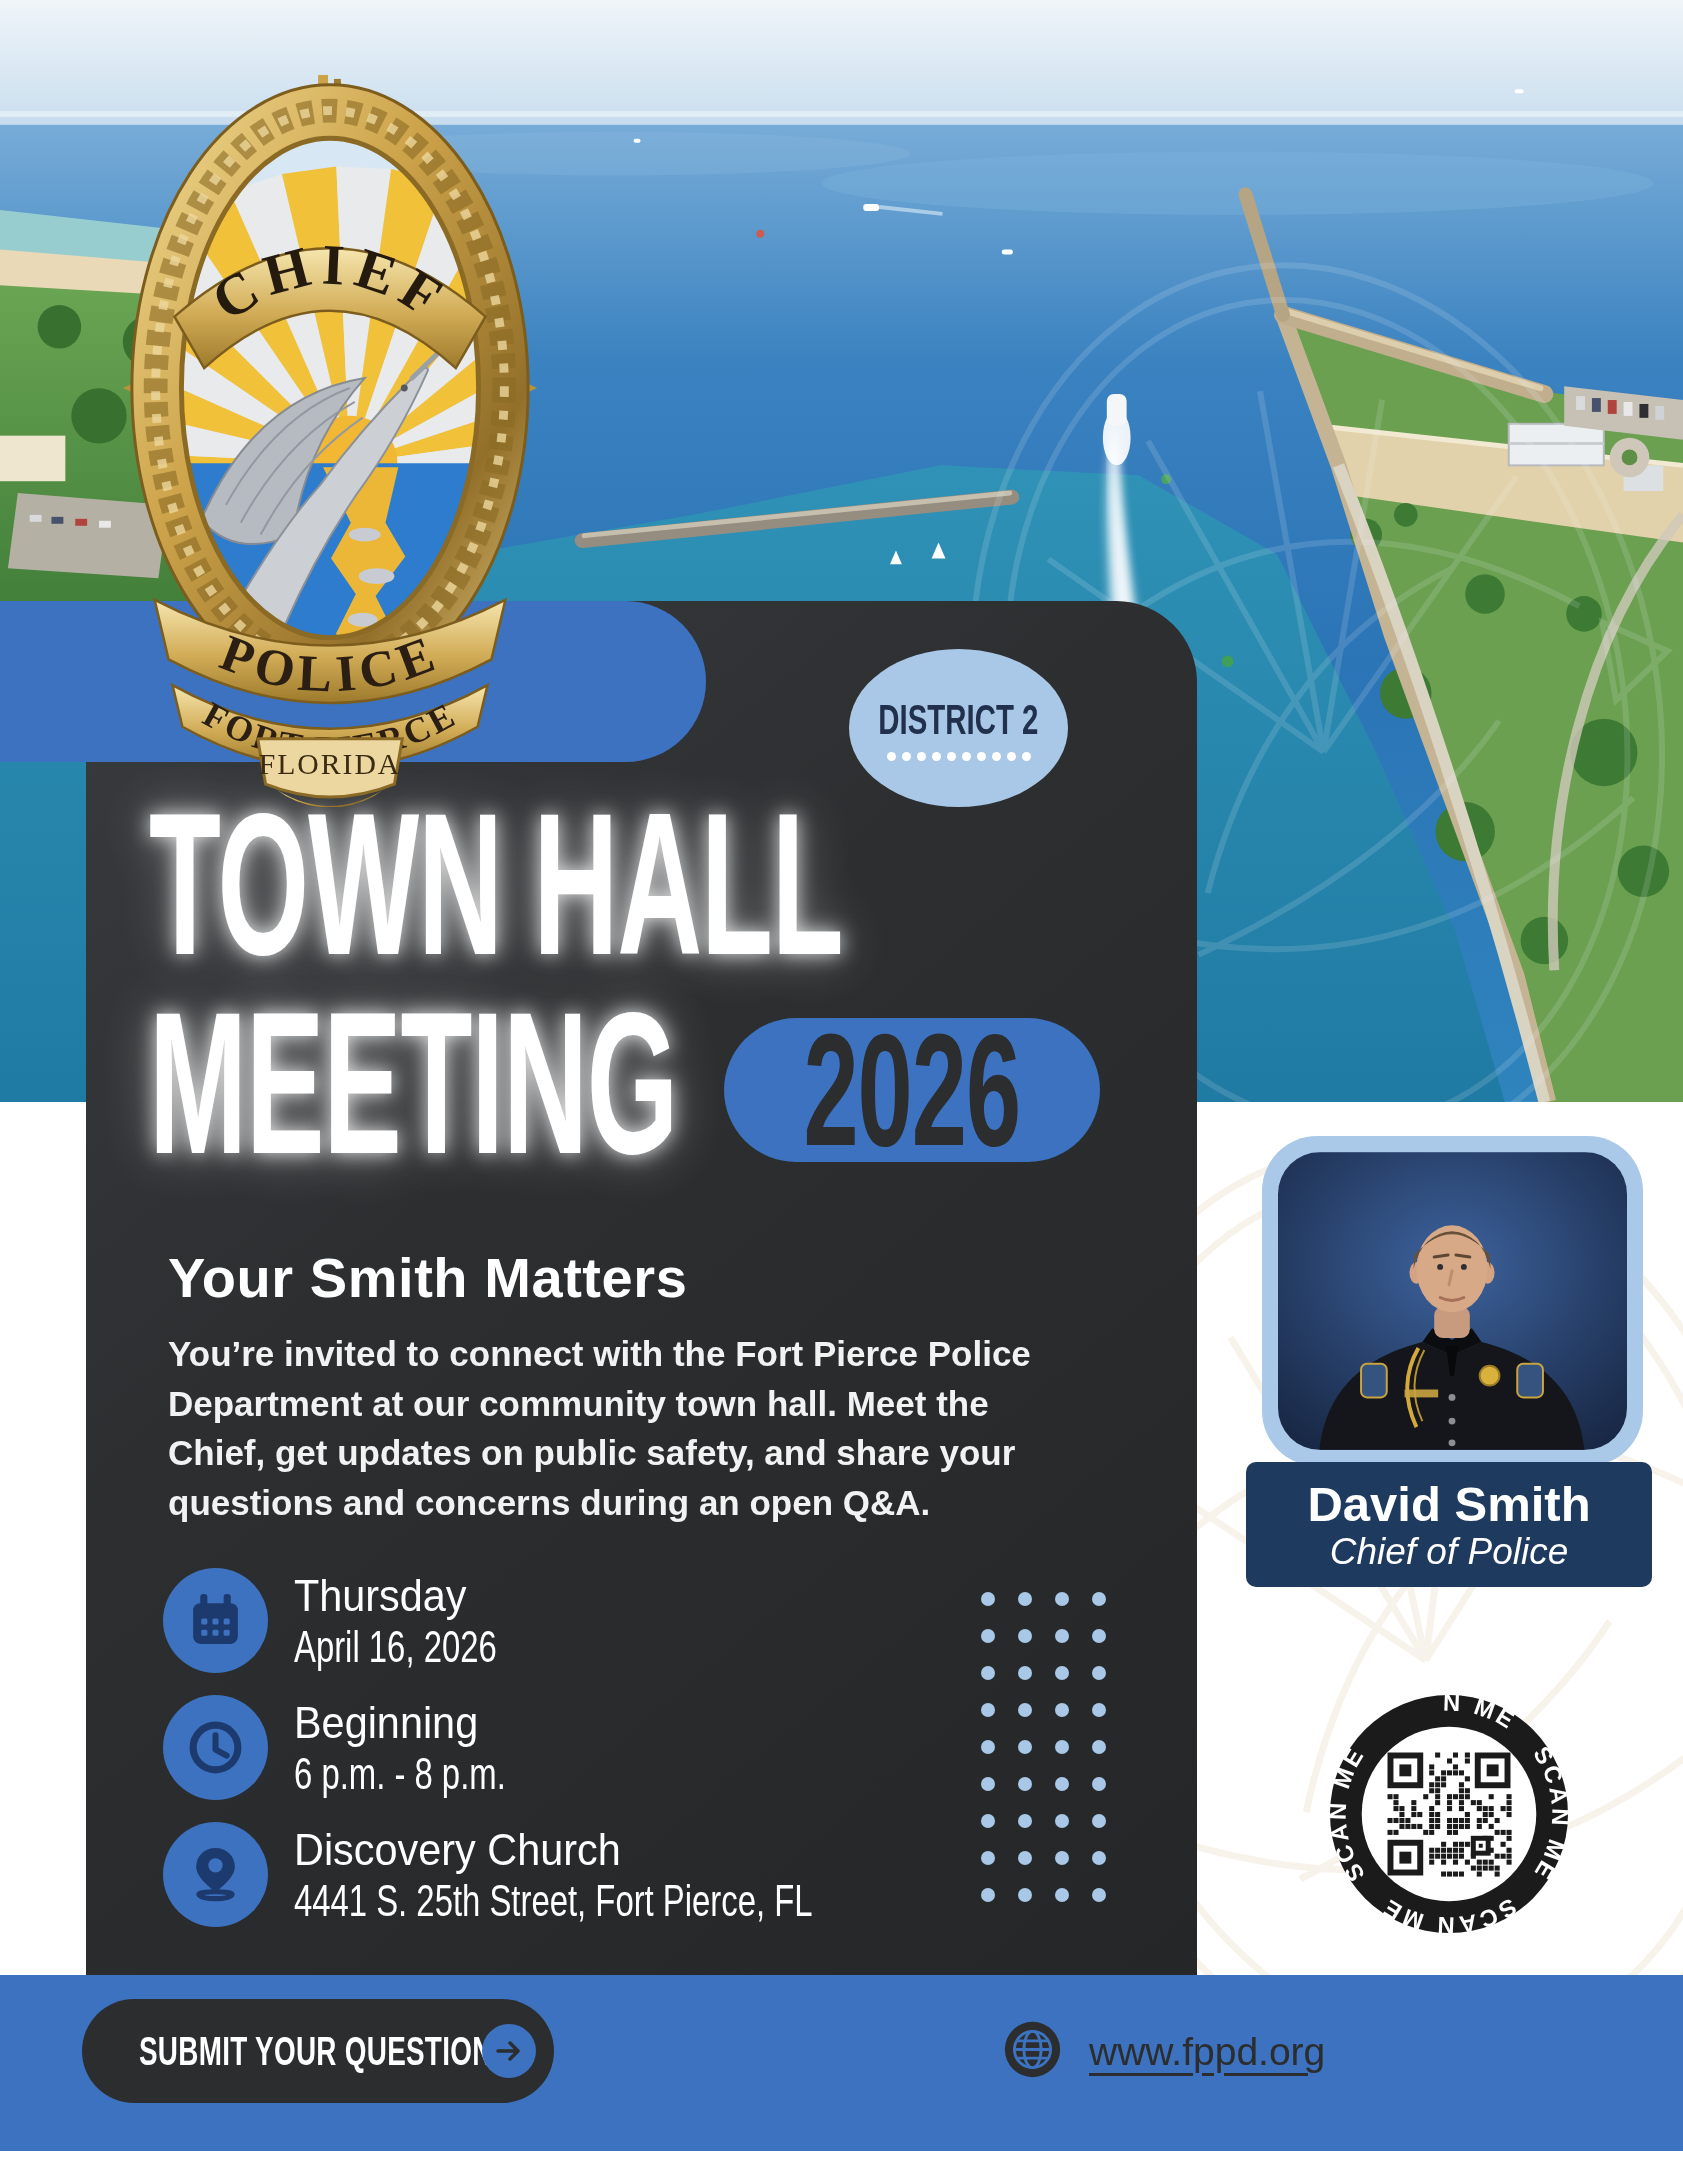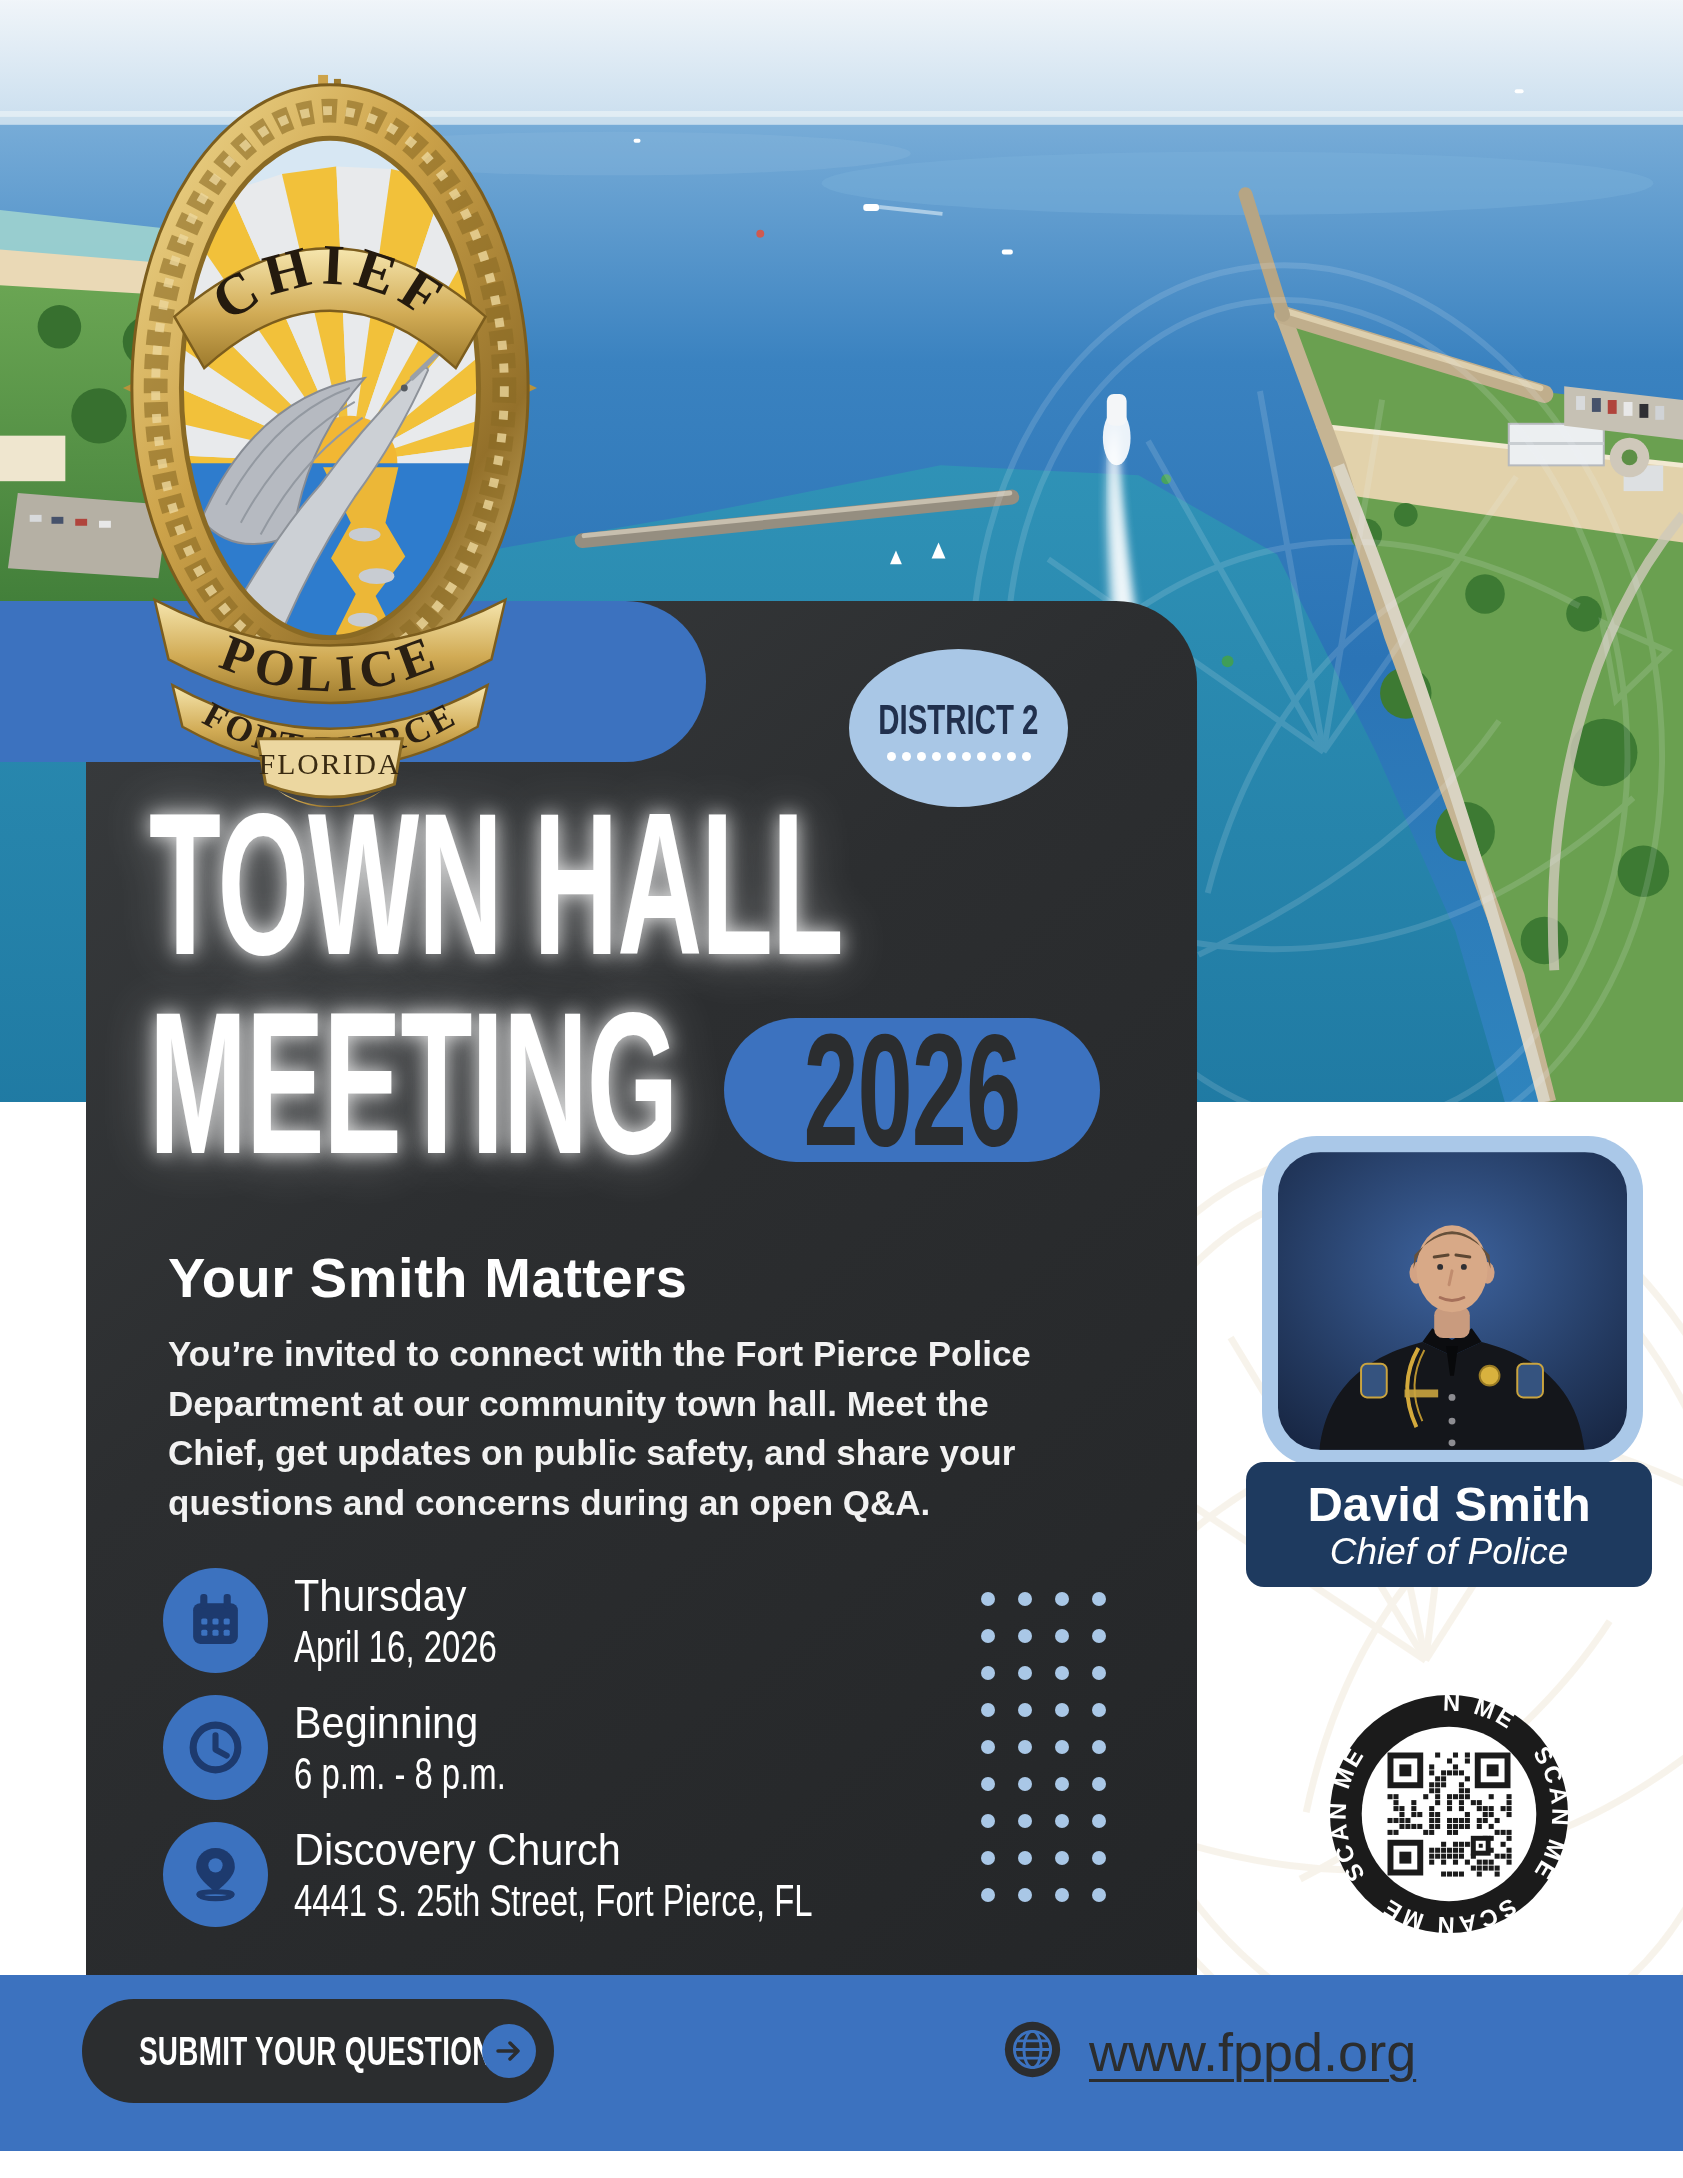--- a/index.html
+++ b/index.html
@@ -55,36 +55,36 @@
   .dots-grid{left:895px;top:991px;display:grid;grid-template-columns:repeat(4,14px);gap:23px;}
   .dots-grid i{width:14px;height:14px;border-radius:50%;background:#a9c7e6;}
 
   
   .topbar{left:0;top:601px;width:706px;height:161px;background:#3c72bf;border-radius:0 81px 81px 0;z-index:4;}
   .badge-logo{left:117px;top:69px;width:426px;height:738px;z-index:5;}
 
   
   .chief-frame{left:1262px;top:1136px;width:381px;height:330px;border-radius:55px;background:#aac8e8;z-index:4;}
   .chief-portrait{position:absolute;left:16px;top:16px;width:349px;height:298px;border-radius:42px;overflow:hidden;}
-  .chief-label{left:1246px;top:1462px;width:406px;height:125px;border-radius:18px;background:#1e3a5f;z-index:5;
+  .chief-label{left:1246px;top:1462px;width:406px;height:125px;border-radius:10px;background:#1e3a5f;z-index:5;
                display:flex;flex-direction:column;align-items:center;justify-content:center;gap:4px;}
   .chief-name{color:#ffffff;font-weight:700;font-size:49px;line-height:1;}
   .chief-title{color:#ffffff;font-size:37px;font-weight:400;line-height:1;font-style:italic;}
 
   .qr-wrap{left:1328px;top:1693px;width:242px;height:242px;z-index:4;}
 
   
   .bottombar{left:0;top:1975px;width:1683px;height:176px;background:#3c72bf;z-index:5;}
   .submit-btn{position:absolute;left:82px;top:24px;width:472px;height:104px;border-radius:52px;background:#2b2d2f;
               display:flex;align-items:center;cursor:pointer;}
   .submit-label{margin-left:57px;color:#ffffff;font-weight:700;font-size:41px;letter-spacing:.01em;}
   .submit-arrow{position:absolute;right:18px;top:25px;width:54px;height:54px;border-radius:50%;background:#3c72bf;
                 display:flex;align-items:center;justify-content:center;}
   .site{position:absolute;left:1002px;top:44px;display:flex;align-items:center;gap:26px;}
-  .site-url{color:#2b2d2f;font-size:54px;font-weight:400;text-decoration:underline;
+  .site-url{color:#2b2d2f;font-size:39px;font-weight:400;text-decoration:underline;
             text-underline-offset:8px;text-decoration-thickness:3px;}
 </style>
 </head>
 <body>
 
 <div class="page">
 
   <svg class="abs photo" viewBox="0 0 1700 1113">
     <defs>
       <linearGradient id="seaG" x1="0" y1="0" x2="0" y2="1">

